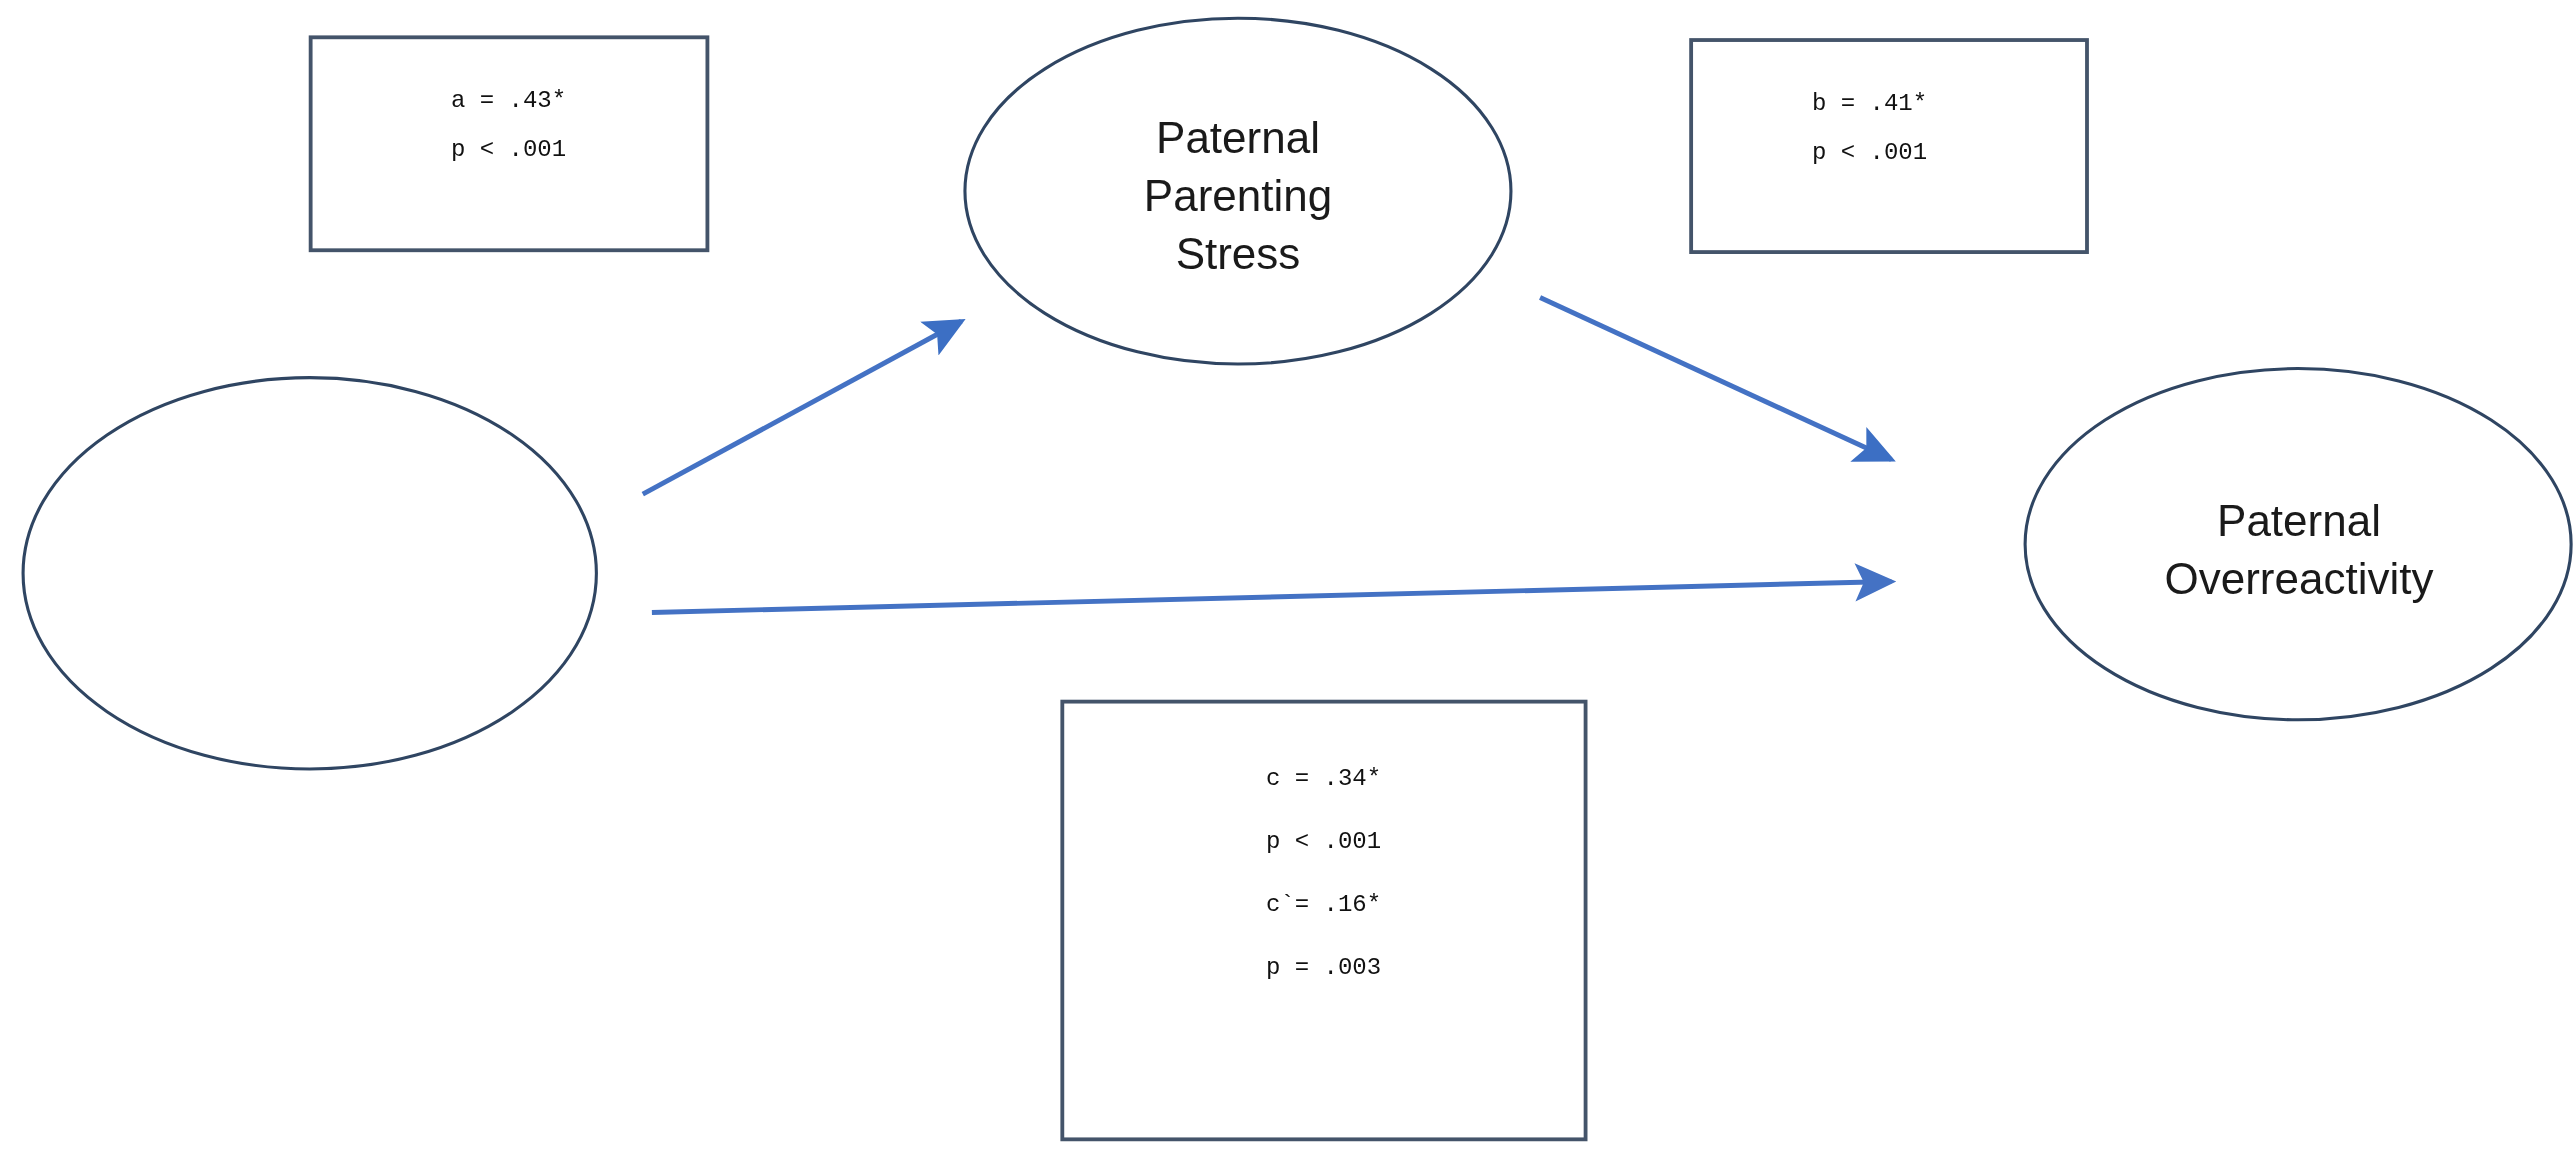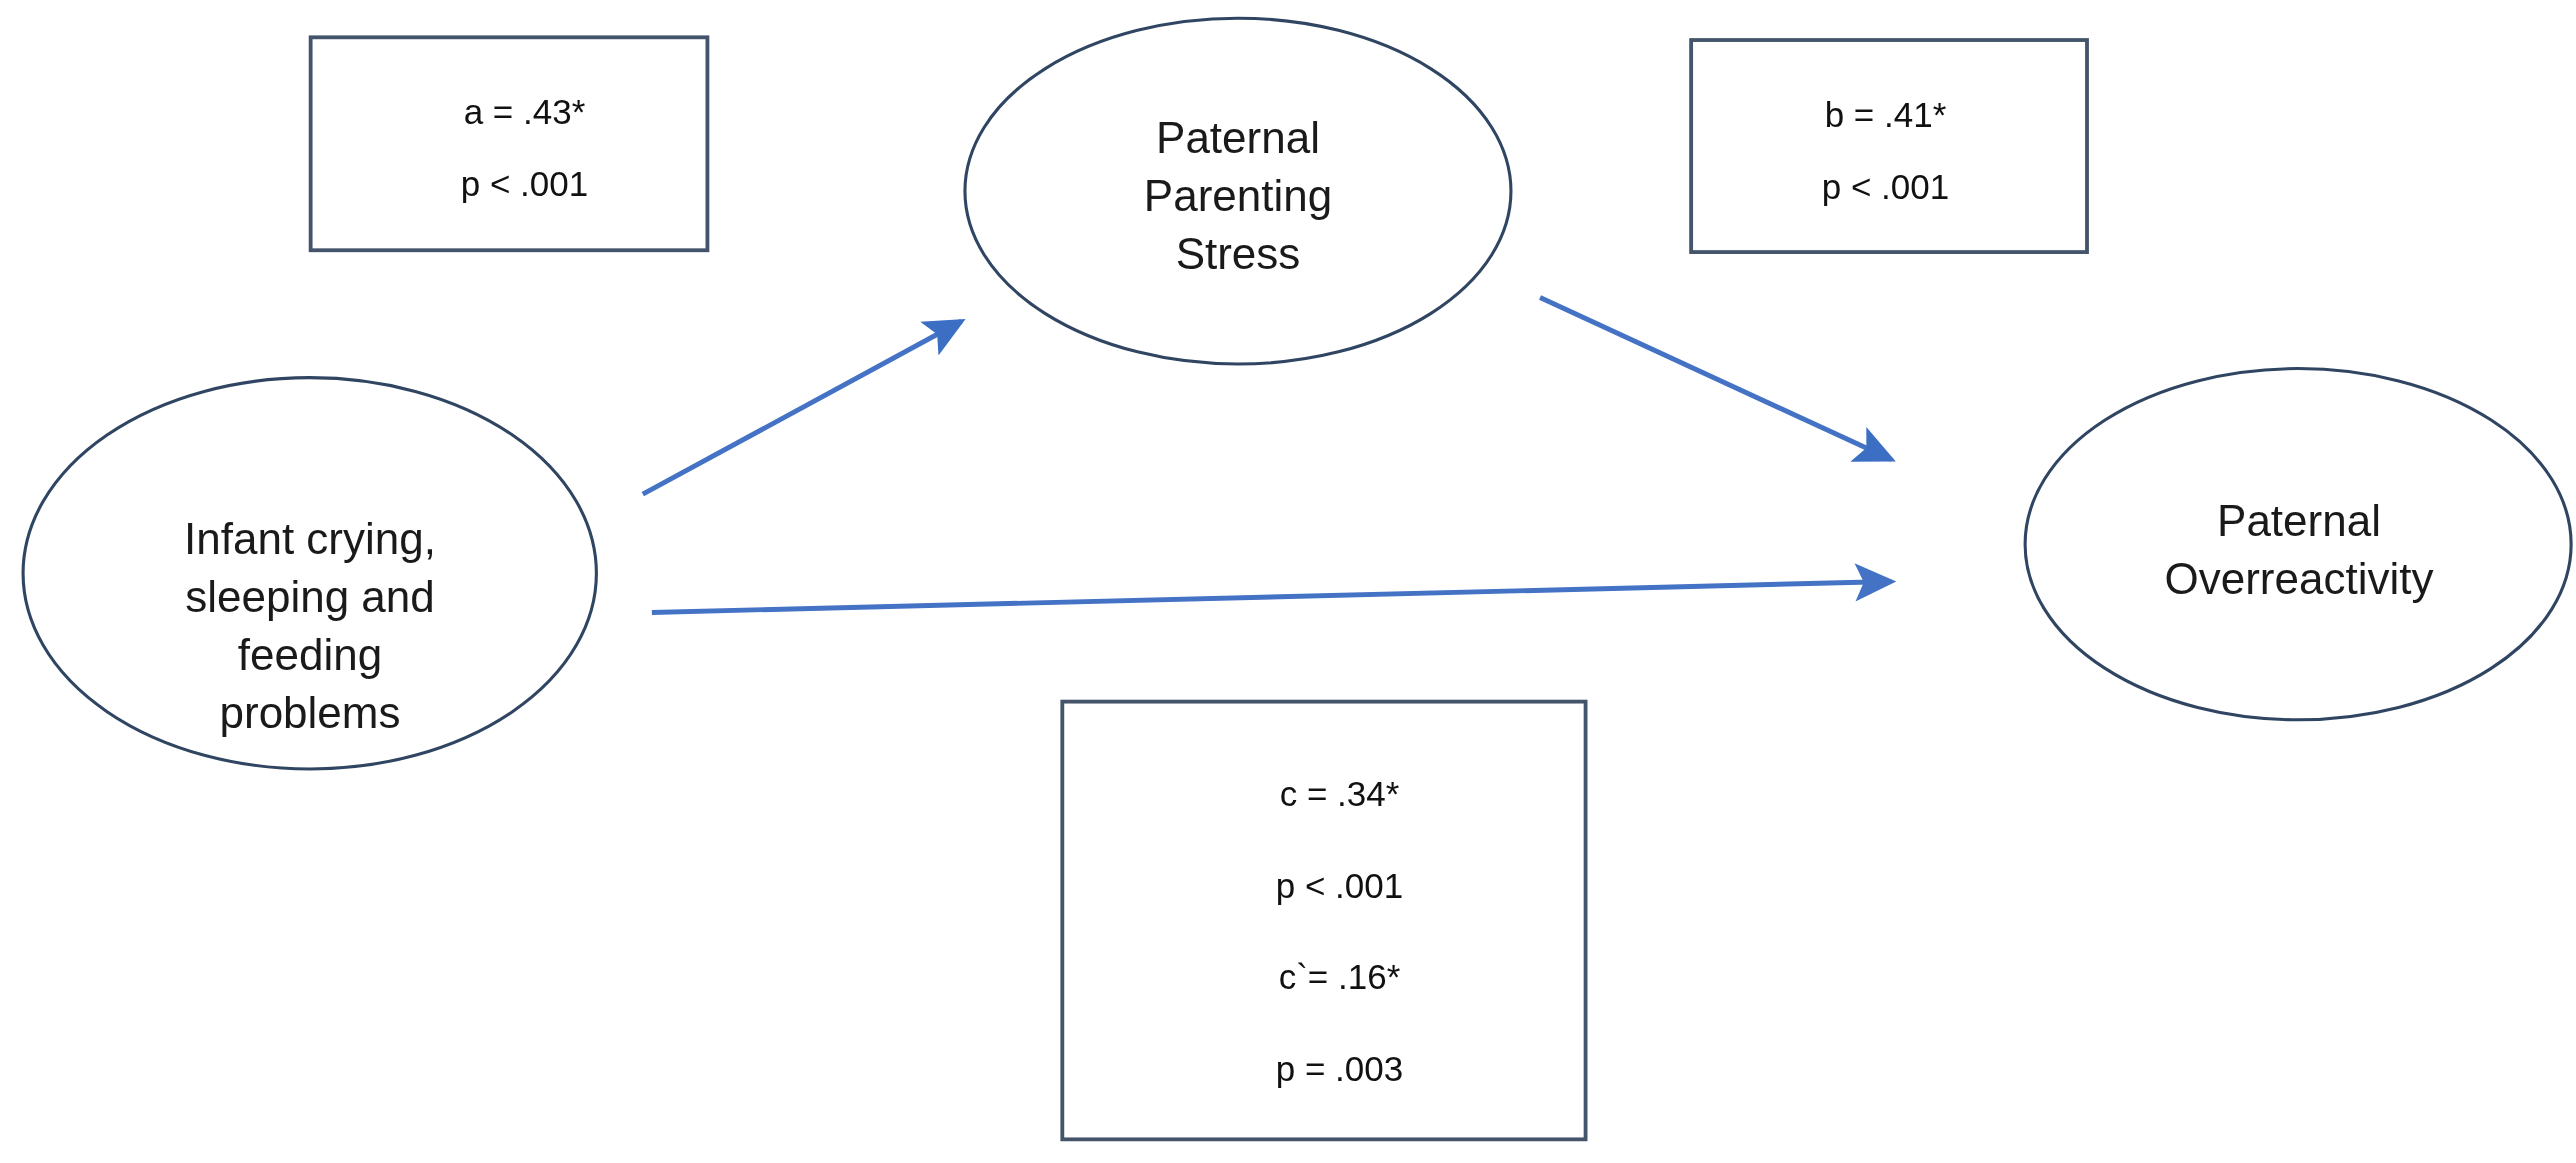--- a/index.html
+++ b/index.html
@@ -29,25 +29,24 @@
     font-family: "Liberation Sans", sans-serif;
     font-size: 44px;
     line-height: 1.32;
     white-space: pre-line;
     pointer-events: none;
   }
   .stat-box-text {
     position: absolute;
     text-align: center;
     color: #111111;
-    font-family: Liberation Sans, sans-serif;
-    font-size: 35px;
+    font-family: Liberation Mono, monospace;
+    font-size: 24px;
     white-space: pre-line;
     pointer-events: none;
-    padding-left: 16px;
   }
   .lbl-source   { left: 55px;   top: 510px;  width: 510px; }
   .lbl-mediator { left: 992px; top: 109px;  width: 492px; }
   .lbl-outcome  { left: 2053px; top: 492px;  width: 492px; }
 
   .box-a-text { left: 310px;  top: 76px;  width: 397px; line-height: 2.05; }
   .box-b-text { left: 1691px; top: 79px;  width: 357px; line-height: 2.05; }
   .box-c-text { left: 1062px; top: 748px; width: 523px; line-height: 2.62; }
 </style>
 </head>
@@ -80,24 +79,20 @@
 
     <rect x="1167" y="771" width="575" height="481" fill="#ffffff" stroke="#44546A" stroke-width="4.2"></rect>
 
     <line x1="706" y1="543" x2="1056" y2="353" stroke="#4472C4" stroke-width="5.4" marker-end="url(#arrowhead-a)"></line>
 
     <line x1="1692" y1="327" x2="2078" y2="505" stroke="#4472C4" stroke-width="5.4" marker-end="url(#arrowhead-b)"></line>
 
     <line x1="716" y1="673" x2="2078" y2="639" stroke="#4472C4" stroke-width="5.4" marker-end="url(#arrowhead-c)"></line>
   </svg>
 
-  <div class="node-label lbl-source">Infant crying,
-sleeping and
-feeding
-problems</div>
 
   <div class="node-label lbl-mediator">Paternal
 Parenting
 Stress</div>
 
   <div class="node-label lbl-outcome">Paternal
 Overreactivity</div>
 
   <div class="stat-box-text box-a-text">a = .43*
 p &lt; .001</div>

